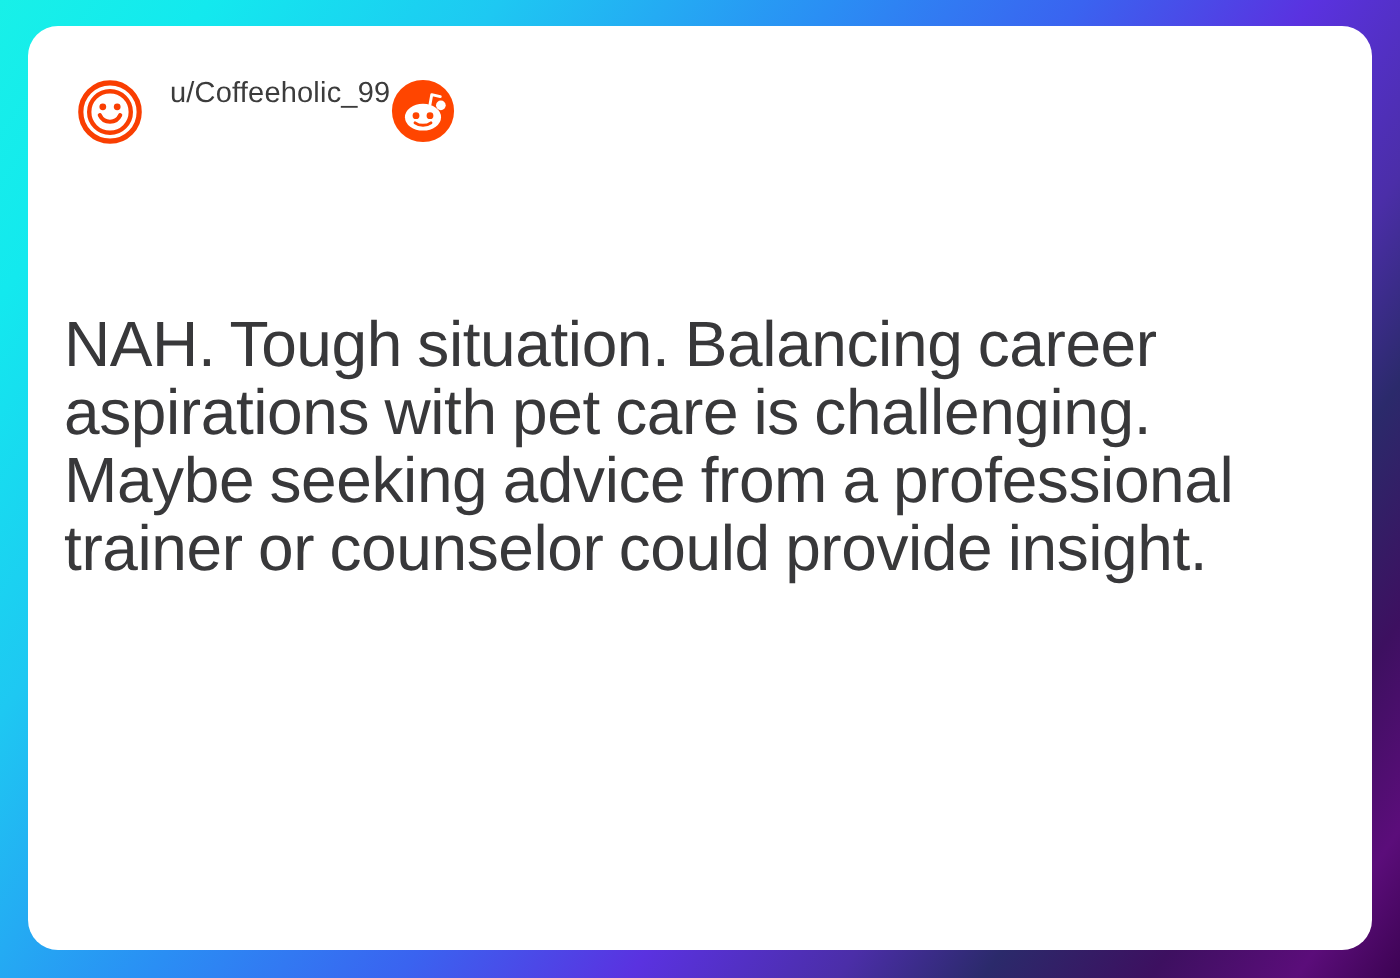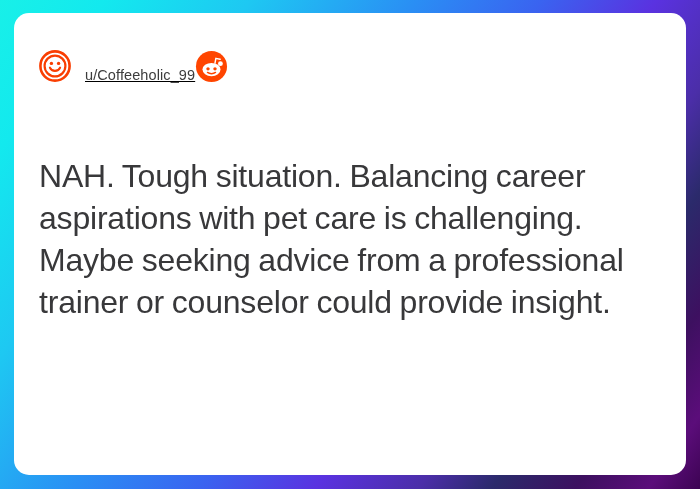--- a/index.html
+++ b/index.html
@@ -45,22 +45,21 @@
   }
 
   
   .card-header {
     position: absolute;
     top: 26px;
     left: 24px;
     right: 22px;
     height: 44px;
     display: flex;
-    align-items: flex-end;
-    text-decoration: underline;
+    align-items: flex-start;
   }
 
   .avatar {
     width: 34px;
     height: 34px;
     flex: 0 0 34px;
     display: block;
   }
 
   .username {
@@ -76,24 +75,24 @@
     margin-left: auto;
     width: 33px;
     height: 33px;
     display: block;
   }
 
   
   .post-body {
     position: absolute;
     top: 142px;
-    left: 25px;
+    left: 18px;
     right: 24px;
     font-size: 32px;
-    line-height: 42px;
+    line-height: 34px;
     color: #38383a;
     letter-spacing: -0.2px;
     font-weight: 400;
     font-family: "Liberation Sans", sans-serif;
     white-space: pre-wrap;
     word-spacing: -1px;
   }
 </style>
 </head>
 <body>

